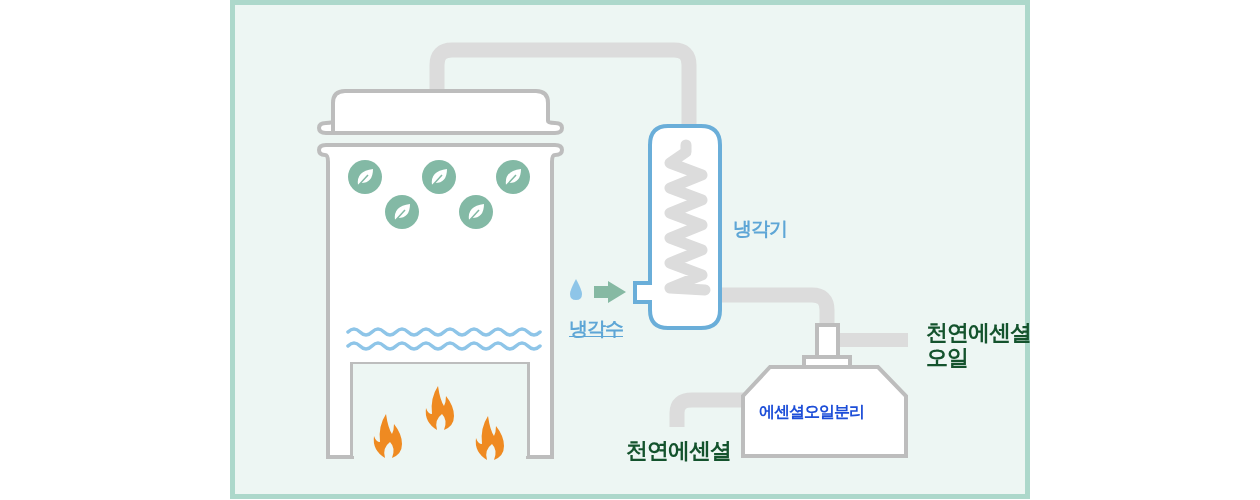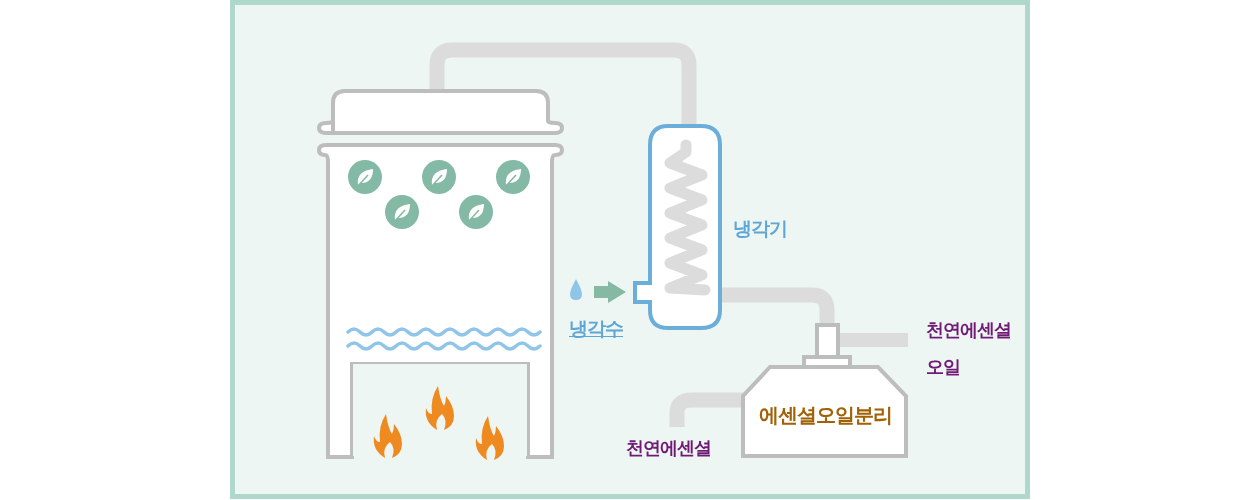--- a/index.html
+++ b/index.html
@@ -1,21 +1,21 @@
 <!DOCTYPE html>
 <html><head>
 <meta charset="utf-8">
 <style>
   html, body { margin:0; padding:0; background:#ffffff; }
   body { width:1260px; height:500px; position:relative; overflow:hidden; font-family:"DejaVu Sans", sans-serif; }
   #stage { position:absolute; left:0; top:0; width:1260px; height:500px; }
   .lbl { position:absolute; font-weight:bold; white-space:nowrap; letter-spacing:-1px; }
   .lbl-blue { color:#5ea6d6; font-size:19px; }
-  .lbl-dark { color:#701a75; font-size:18px; }
-  .lbl-inner { color:#a16207; font-size:20px;text-align:right; }
+  .lbl-dark { color:#14532d; font-size:22px; }
+  .lbl-inner { color:#1d4ed8; font-size:16px;text-align:right; }
 </style>
 </head>
 <body>
 
 <div id="stage">
   <svg width="1260" height="500" viewBox="0 0 1260 500">
 
     <rect x="232.5" y="2.5" width="795" height="494" fill="#edf6f3" stroke="#add8cb" stroke-width="5"></rect>
 
     <path d="M437,92 L437,65 Q437,50 452,50 L674,50 Q689,50 689,65 L689,128" fill="none" stroke="#dcdcdc" stroke-width="15"></path>
@@ -79,15 +79,15 @@
 
     <path d="M576,279 Q570,290 570,294 Q570,300 576,300 Q582,300 582,294 Q582,290 576,279 Z" fill="#8ec5e8"></path>
 
     <path d="M594,286 L608,286 L608,281 L626,292 L608,303 L608,298 L594,298 Z" fill="#86b9a3"></path>
   </svg>
 
   <div class="lbl lbl-blue" style="left:733px;top:216px;">냉각기</div>
   <div class="lbl lbl-blue" style="left:569px;top:316px;text-decoration:underline;">냉각수</div>
   <div class="lbl lbl-inner" style="left:759px;top:402px;">에센셜오일분리</div>
   <div class="lbl lbl-dark" style="left:926px;top:318px;">천연에센셜</div>
-  <div class="lbl lbl-dark" style="left:926px;top:355px;">오일</div>
+  <div class="lbl lbl-dark" style="left:926px;top:343px;">오일</div>
   <div class="lbl lbl-dark" style="left:626px;top:436px;">천연에센셜</div>
 </div>
 
 </body></html>

